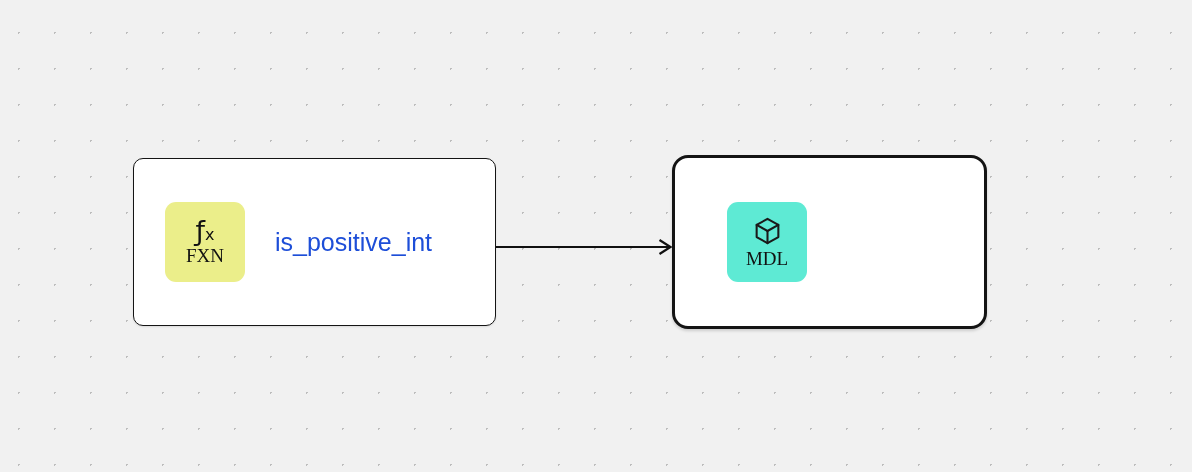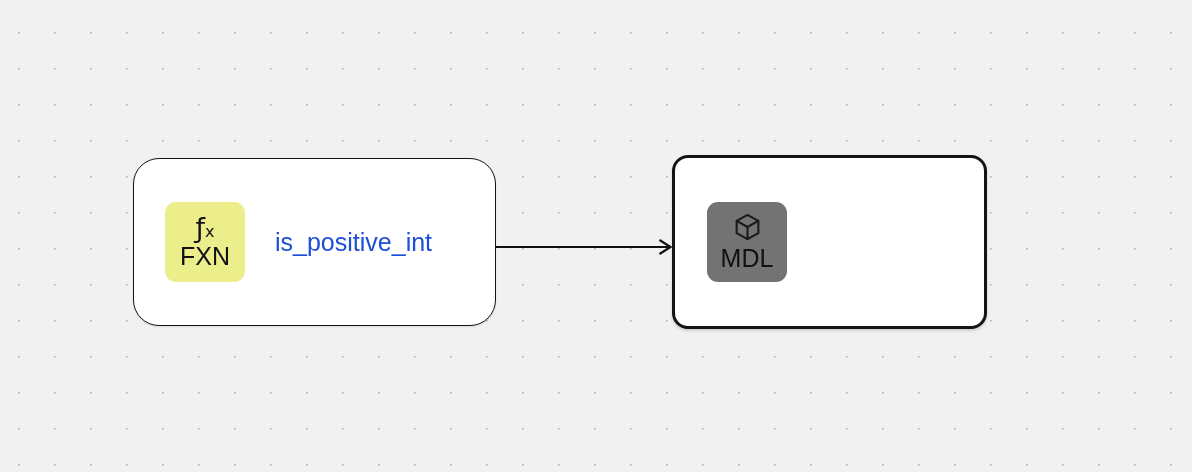--- a/index.html
+++ b/index.html
@@ -16,21 +16,21 @@
   .edge-layer {
     position:absolute; left:0; top:0;
     width:1192px; height:472px;
     pointer-events:none;
   }
 
   .node {
     position:absolute;
     background:#ffffff;
     border:1.5px solid #141414;
-    border-radius:26px;
+    border-radius:10px;
     display:flex;
     align-items:center;
     gap:30px;
     padding:0 24px 0 31px;
     box-shadow:0 1px 2px rgba(0,0,0,0.10);
   }
   .node-fxn { left:133px; top:158px; width:363px; height:168px; }
   .node-mdl {
     left:672px; top:155px; width:315px; height:174px;
     border-width:3.5px; border-radius:16px;
@@ -43,22 +43,22 @@
     border-radius:11px;
     flex:0 0 auto;
     display:flex;
     flex-direction:column;
     align-items:center;
     justify-content:center;
     gap:2px;
     color:#111111;
   }
   .badge-kind {
-    font-family:Liberation Sans, sans-serif;
-    font-size:25px;
+    font-family:Liberation Serif, serif;
+    font-size:19px;
     line-height:1.1;
     color:#111111;
   }
   .fx-glyph {
     font-family:"DejaVu Sans", sans-serif;
     line-height:1;
     color:#111111;
     white-space:nowrap;
   }
   .fx-glyph .g-f { font-size:27px; }
@@ -87,21 +87,21 @@
 
   <div class="node node-fxn">
     <div class="badge" style="background: rgb(235, 238, 138);">
       <div class="fx-glyph"><span class="g-f">ƒ</span><span class="g-x">x</span></div>
       <div class="badge-kind">FXN</div>
     </div>
     <div class="node-label">is_positive_int</div>
   </div>
 
   <div class="node node-mdl">
-    <div class="badge" style="background: #737373;">
+    <div class="badge" style="background: #5eead4; margin-left: 20px;">
       <div class="cube-icon-box">
         <svg width="31" height="32" viewBox="0 0 24 24" fill="none" stroke="#1a1a1a" stroke-width="1.6" stroke-linecap="round" stroke-linejoin="round" xmlns="http://www.w3.org/2000/svg">
           <path d="M12 2.6 L20.4 7.3 V16.7 L12 21.4 L3.6 16.7 V7.3 Z"></path>
           <path d="M3.6 7.3 L12 12 L20.4 7.3"></path>
           <path d="M12 12 V21.4"></path>
         </svg>
       </div>
       <div class="badge-kind">MDL</div>
     </div>
   </div>

